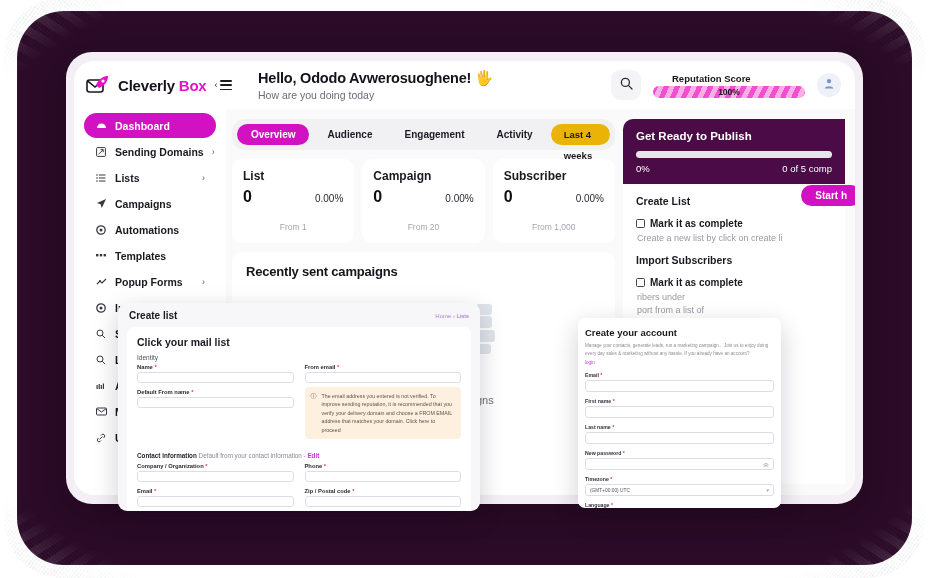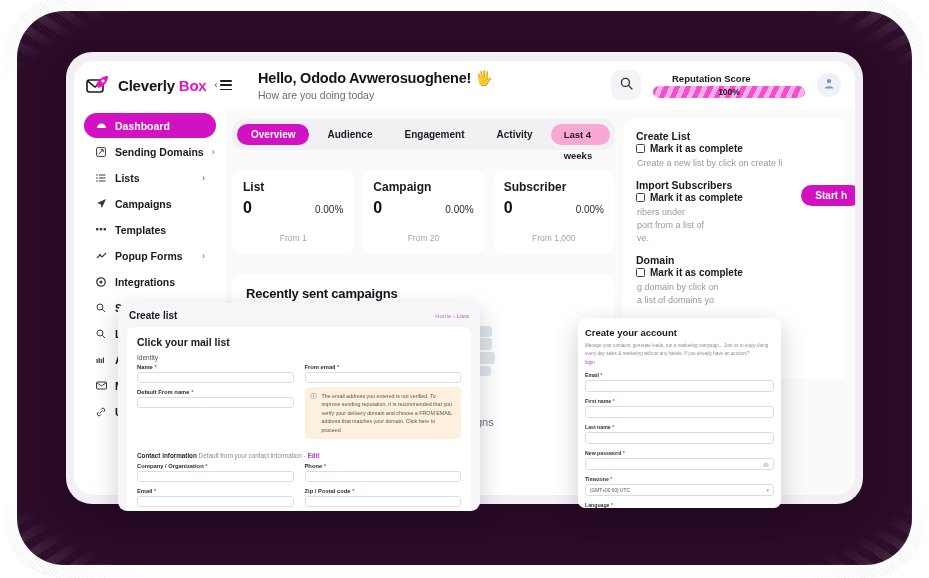--- a/index.html
+++ b/index.html
@@ -106,29 +106,29 @@
     font-size:10.5px; font-weight:bold; color:#1b1820; white-space:nowrap;
   }
   .nav-item .ico { width:12px; height:12px; flex:0 0 12px; display:flex; align-items:center; justify-content:center; color:#3a3741; }
   .nav-item .lbl { flex:1 1 auto; }
   .nav-item .chev { font-size:9px; color:#8a8794; }
   .nav-item.active { background:#d211c2; color:#fff; }
   .nav-item.active .ico { color:#fff; }
 
   
   .main { flex:1 1 auto; background:#fafafa; padding:10px 10px 0 6px; display:flex; gap:8px; min-width:0; }
-  .main-col { flex:1 1 auto; min-width:0; display:flex; flex-direction:column; gap:20px; }
+  .main-col { flex:1 1 auto; min-width:0; display:flex; flex-direction:column; gap:9px; }
 
   .tabbar {
     background:#f1f1f3; border-radius:13px; padding:5px;
     display:flex; align-items:center; gap:4px;
   }
   .tab { padding:0 14px; height:21px; line-height:21px; border-radius:11px; font-size:10px; font-weight:bold; color:#1c1a22; }
   .tab.active { background:#d211c2; color:#fff; }
-  .range { margin-left:auto; background:#f9a8d4; border-radius:11px; height:21px; line-height:21px; padding:0 13px; font-size:9.5px; font-weight:bold; color:#1c1a22; }
+  .range { margin-left:auto; background:#eab308; border-radius:11px; height:21px; line-height:21px; padding:0 13px; font-size:9.5px; font-weight:bold; color:#1c1a22; }
 
   .stats { display:flex; gap:8px; }
   .stat { flex:1 1 0; background:#fff; border-radius:10px; padding:10px 11px 11px; min-width:0; }
   .stat h3 { font-size:12px; font-weight:bold; color:#1b1820; }
   .stat .row { display:flex; align-items:baseline; justify-content:space-between; margin-top:5px; }
   .stat .big { font-size:16px; font-weight:bold; color:#100e14; }
   .stat .pct { font-size:10px; color:#2b2833;padding-left:45px; }
   .stat .from { font-size:8.5px; color:#a5a2ae; margin-top:16px;text-align:center; }
 
   .recent { background:#fff; border-radius:10px; padding:12px 14px; flex:1 1 auto; position:relative; overflow:hidden; }
@@ -142,21 +142,21 @@
     width:222px; flex:0 0 222px;
     background:#fff; border-radius:10px 0 0 10px; overflow:hidden;
     align-self:flex-start; max-height:100%;
   }
   .publish-head { background:#4a0b46; padding:11px 13px 10px; }
   .publish-head h2 { font-size:11.5px; font-weight:bold; color:#fff; }
   .pbar { height:7px; border-radius:5px; background:#e9e4ea; margin-top:9px; }
   .pbar-meta { display:flex; justify-content:space-between; margin-top:5px; font-size:9.5px; color:#fff; }
   .publish-body { padding:11px 13px 10px; display:flex; flex-direction:column; gap:9px; }
   .chk-title { font-size:10.5px; font-weight:bold; color:#1a1820; }
-  .chk-row { display:flex; align-items:center; gap:5px; margin-top:1px; }
+  .chk-row { display:flex; align-items:center; gap:5px; margin-top:11px; }
   .chk-box { width:9px; height:9px; border:1.2px solid #44414c; border-radius:1.5px; flex:0 0 9px; }
   .chk-row span { font-size:10px; font-weight:bold; color:#1a1820; }
   .chk-desc { font-size:9px; color:#9a97a3; margin-top:3px; line-height:1.45; padding-left:1px; }
 
   .start-btn {
     position:absolute; right:-6px; top:124px;
     background:#d211c2; color:#fff; font-size:10px; font-weight:bold;
     border-radius:12px; padding:5px 14px; white-space:nowrap; z-index:6;
   }
 
@@ -312,20 +312,30 @@
                   <svg width="11" height="11" viewBox="0 0 11 11">
                     <path d="M10 1 L1 5 L4.6 6.3 L5.8 10 Z" fill="currentColor"></path>
                   </svg>
                 </span>
               <span class="lbl">Campaigns</span>
               <span class="chev"></span>
             </div>
             <div class="nav-item">
               <span class="ico">
                   <svg width="10" height="10" viewBox="0 0 10 10">
+                    <circle cx="5" cy="5" r="4.2" fill="none" stroke="currentColor" stroke-width="1.3"></circle>
+                    <circle cx="5" cy="5" r="1.5" fill="currentColor"></circle>
+                  </svg>
+                </span>
+              <span class="lbl">Automations</span>
+              <span class="chev"></span>
+            </div>
+            <div class="nav-item">
+              <span class="ico">
+                  <svg width="10" height="10" viewBox="0 0 10 10">
                     <g fill="currentColor">
                       <rect x="0" y="3" width="2.4" height="2.4"></rect>
                       <rect x="3.8" y="3" width="2.4" height="2.4"></rect>
                       <rect x="7.6" y="3" width="2.4" height="2.4"></rect>
                     </g>
                   </svg>
                 </span>
               <span class="lbl">Templates</span>
               <span class="chev"></span>
             </div>
@@ -456,20 +466,28 @@
                   <span class="blk" style="left:5px;top:16px;width:3px;height:3px;background:#4cc47a;"></span>
                   <span class="blk" style="left:9px;top:20px;width:3px;height:3px;background:#4cc47a;"></span>
                   <span class="blk" style="left:3px;top:29px;width:13px;height:8px;background:#f0a04b;"></span>
                   <span class="blk" style="left:6px;top:27px;width:6px;height:2.5px;background:#6b7fd4;"></span>
                 </div>
                 <div class="empty-txt">ampaigns</div>
               </div>
             </div>
 
             <div class="publish">
+              <div class="publish-head">
+                <h2>Get Ready to Publish</h2>
+                <div class="pbar"></div>
+                <div class="pbar-meta">
+                  <span>0%</span>
+                  <span>0 of 5 comp</span>
+                </div>
+              </div>
               <div class="publish-body">
                 <div>
                   <div class="chk-title">Create List</div>
                   <div class="chk-row">
                     <span class="chk-box"></span>
                     <span>Mark it as complete</span>
                   </div>
                   <div class="chk-desc">Create a new list by click on create li</div>
                 </div>
                 <div>

